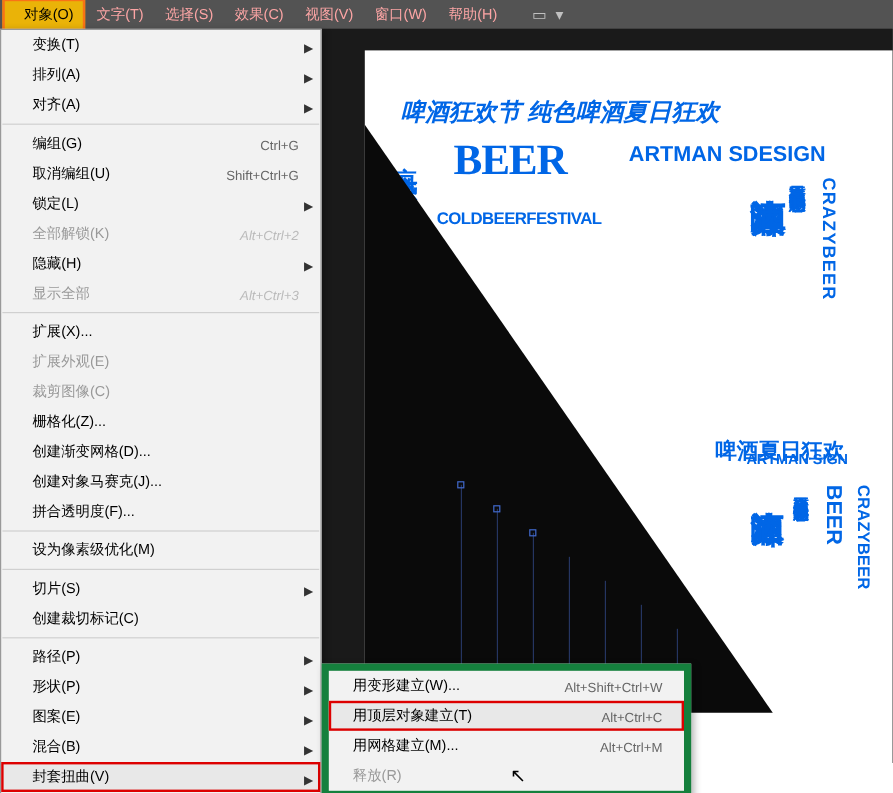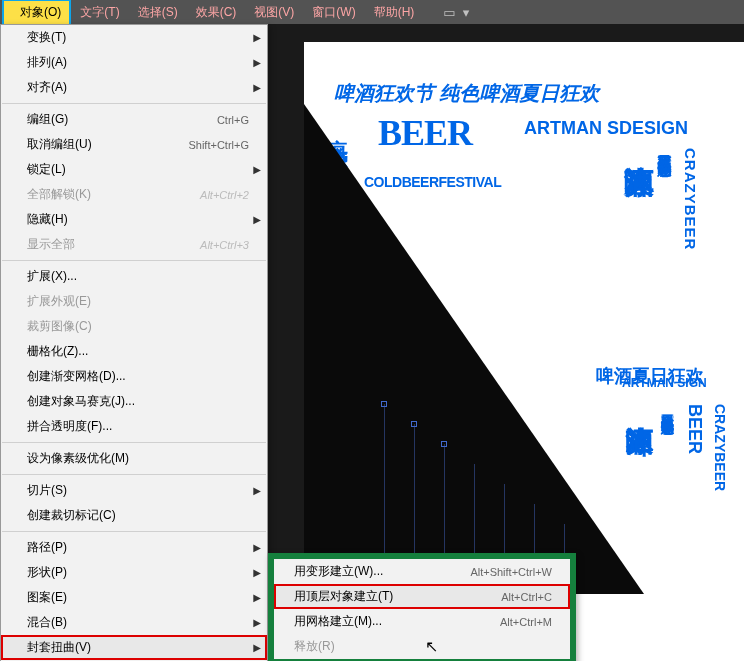--- a/index.html
+++ b/index.html
@@ -1,23 +1,23 @@
 <!DOCTYPE html>
 <html><head>
 <meta charset="utf-8">
 <style>
 * { margin: 0; padding: 0; box-sizing: border-box; }
 body { font-family: "Microsoft YaHei", Arial, sans-serif; font-size: 12px; background: #323232; width: 744px; height: 661px; overflow: hidden; position: relative; }
 .menubar { background: #535353; height: 24px; display: flex; align-items: center; padding-left: 2px; }
 .menubar-item { color: #fca5a5; padding: 3px 8px; cursor: pointer; border: 1px solid transparent; }
-.menubar-item.active { background: #fde047; color: #000; border: 2px solid #0ea5e9; padding-left: 16px; }
+.menubar-item.active { background: #eab308; color: #000; border: 2px solid #f97316; padding-left: 16px; }
 .menubar-icons { margin-left: 20px; color: #c0c0c0; font-size: 13px; }
 
 .dropdown { position: absolute; left: 0; top: 24px; width: 268px; background: #f2f2f2; border: 1px solid #999; box-shadow: 2px 2px 6px rgba(0,0,0,0.3); }
-.menu-item { display: flex; justify-content: space-between; align-items: center; padding: 4px 18px 4px 26px; cursor: pointer; color: #000; position: relative; font-size: 12px; }
+.menu-item { display: flex; justify-content: space-between; align-items: flex-end; padding: 4px 18px 4px 26px; cursor: pointer; color: #000; position: relative; font-size: 12px; }
 .menu-item.disabled { color: #999; }
 .menu-item.hl { border: 2px solid #d00; background: #e8e8e8; padding: 2px 16px 2px 24px; }
 .menu-item .shortcut { color: #666; font-size: 11px; }
 .menu-item.disabled .shortcut { color: #bbb; font-style: italic; }
 .menu-item .arrow { position: absolute; right: 6px; color: #333; font-size: 10px; }
 .menu-item.hl .arrow { right: 4px; }
 .sep { height: 1px; background: #d0d0d0; margin: 3px 1px; }
 
 .submenu { position: absolute; left: 268px; top: 553px; width: 308px; background: #f2f2f2; border: 6px solid #15803d; box-shadow: 2px 2px 6px rgba(0,0,0,0.3); }
 .submenu .menu-item { padding: 4px 18px 4px 20px; }

